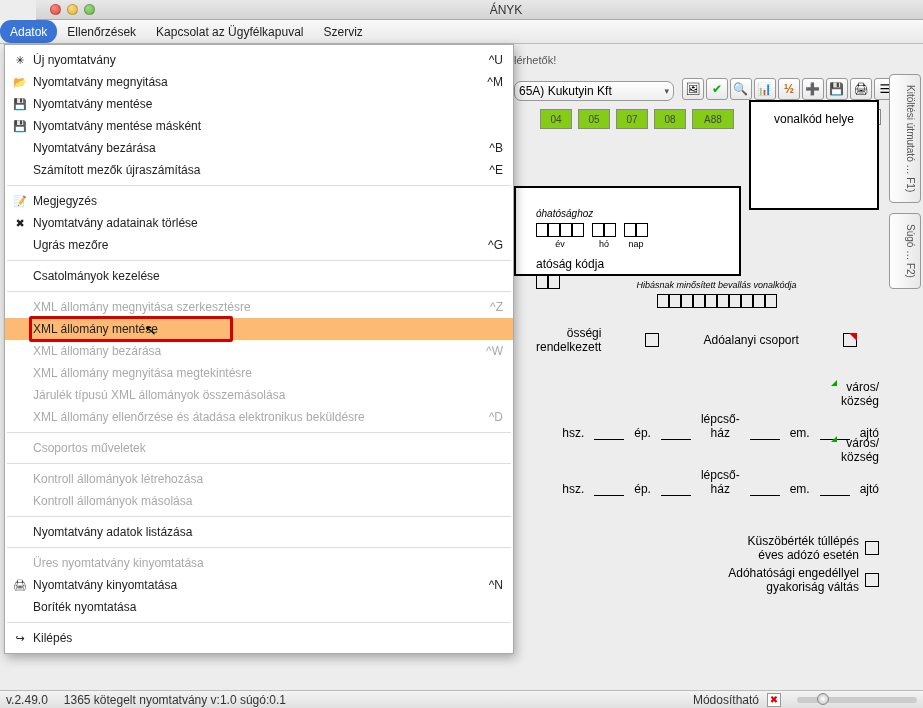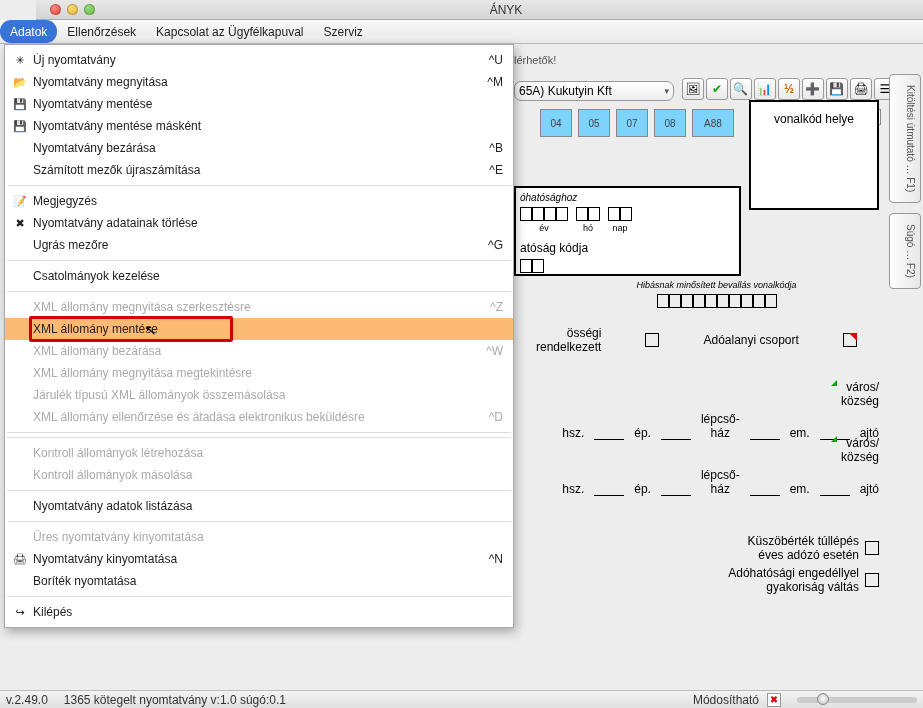--- a/index.html
+++ b/index.html
@@ -30,26 +30,26 @@
 .cursor { position: absolute; left: 140px; top: 4px; font-size: 14px; color: #000; z-index: 5; }
 
 .toolbar-area { position: absolute; top: 44px; right: 0; left: 0; }
 .msgbar { position: absolute; left: 514px; top: 10px; right: 20px; font-size: 11px; color: #555; }
 .combo { position: absolute; left: 514px; top: 37px; width: 160px; height: 20px; background: linear-gradient(#fff,#eee); border: 1px solid #999; border-radius: 7px; display: flex; align-items: center; padding: 0 4px; font-size: 11px; }
 .combo .arrow { margin-left: auto; font-size: 9px; color: #555; }
 .tbicons { position: absolute; left: 682px; top: 34px; display: flex; gap: 2px; }
 .tbicons .ti { width: 22px; height: 22px; border: 1px solid #999; border-radius: 3px; background: linear-gradient(#fff,#e8e8e8); display: flex; align-items: center; justify-content: center; font-size: 12px; }
 
 .buttons-row { position: absolute; left: 540px; top: 65px; display: flex; gap: 6px; }
-.pgbtn { width: 32px; height: 28px; border: 1px solid #888; background: #7dd3fc; font-size: 10px; display: flex; align-items: center; justify-content: center; color: #444; }
+.pgbtn { width: 32px; height: 20px; border: 1px solid #888; background: #84cc16; font-size: 10px; display: flex; align-items: center; justify-content: center; color: #444; }
 .nav-btns { position: absolute; right: 42px; top: 65px; display: flex; gap: 2px; }
 .navb { width: 16px; height: 16px; border: 1px solid #888; background: #fff; font-size: 9px; display: flex; align-items: center; justify-content: center; }
 
 .form-area { position: absolute; top: 100px; left: 514px; right: 42px; bottom: 20px; overflow: hidden; }
-.panel { border: 2px solid #000; padding: 4px; margin-bottom: 6px; background: #fff; font-size: 10px; color: #000; }
+.panel { border: 2px solid #000; padding: 20px; margin-bottom: 6px; background: #fff; font-size: 10px; color: #000; }
 .barcode-panel { position: absolute; right: 2px; top: 0; width: 130px; height: 110px; display: flex; align-items: flex-start; justify-content: center; padding-top: 10px; }
 .date-panel { position: absolute; left: 0; top: 86px; right: 140px; height: 90px; }
 .date-fields { display: flex; gap: 8px; margin-top: 4px; }
 .cells { display: flex; }
 .cell { width: 12px; height: 14px; border: 1px solid #000; }
 .small-lbl { font-size: 9px; text-align: center; margin-top: 2px; }
 .kodja { display:flex; align-items:flex-start; gap:4px; margin-top:8px; font-size:9px;flex-direction:column; }
 
 .err-panel { position: absolute; left: 40px; top: 180px; right: 2px; font-style: italic; }
 .err-cells { display: flex; justify-content: center; margin-top: 4px; }
@@ -180,20 +180,25 @@
       <span class="icon"></span>
       <span class="label">Járulék típusú XML állományok összemásolása</span>
       <span class="shortcut"></span>
     </div>
     <div class="mi disabled">
       <span class="icon"></span>
       <span class="label">XML állomány ellenőrzése és átadása elektronikus beküldésre</span>
       <span class="shortcut">^D</span>
     </div>
     <div class="sep"></div>
+    <div class="mi disabled">
+      <span class="icon"></span>
+      <span class="label">Csoportos műveletek</span>
+      <span class="shortcut"></span>
+    </div>
     <div class="sep"></div>
     <div class="mi disabled">
       <span class="icon"></span>
       <span class="label">Kontroll állományok létrehozása</span>
       <span class="shortcut"></span>
     </div>
     <div class="mi disabled">
       <span class="icon"></span>
       <span class="label">Kontroll állományok másolása</span>
       <span class="shortcut"></span>

